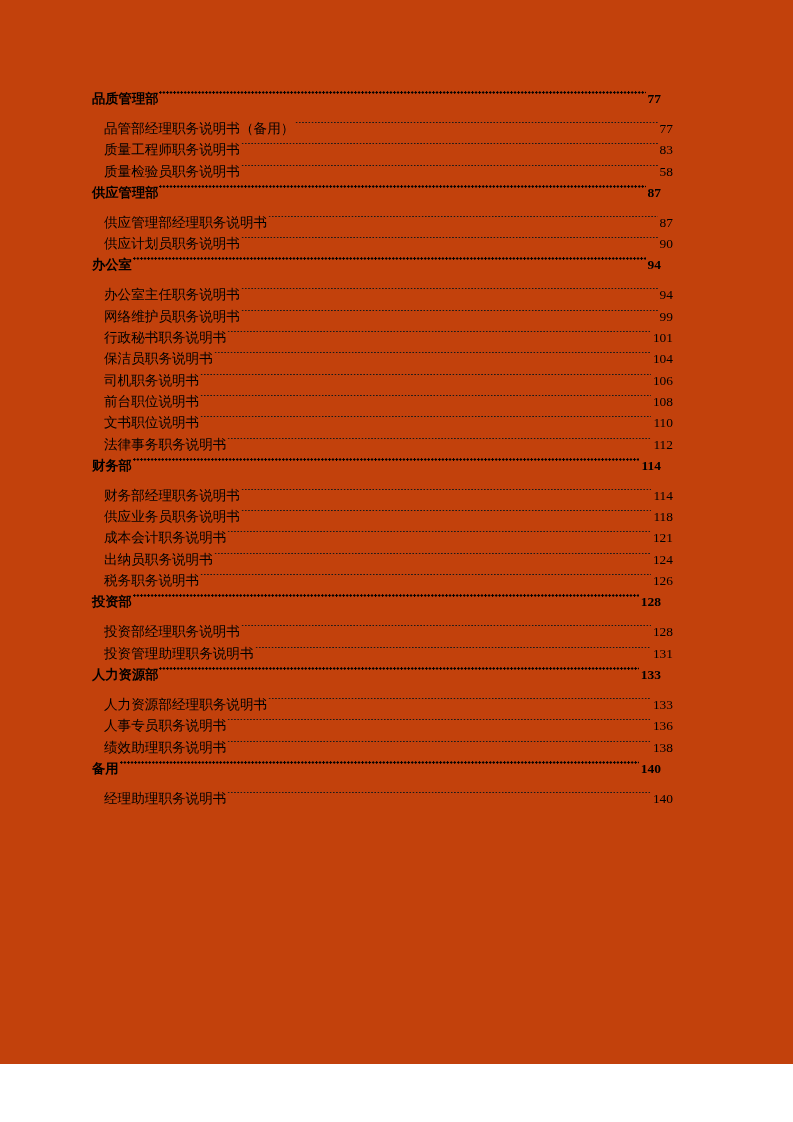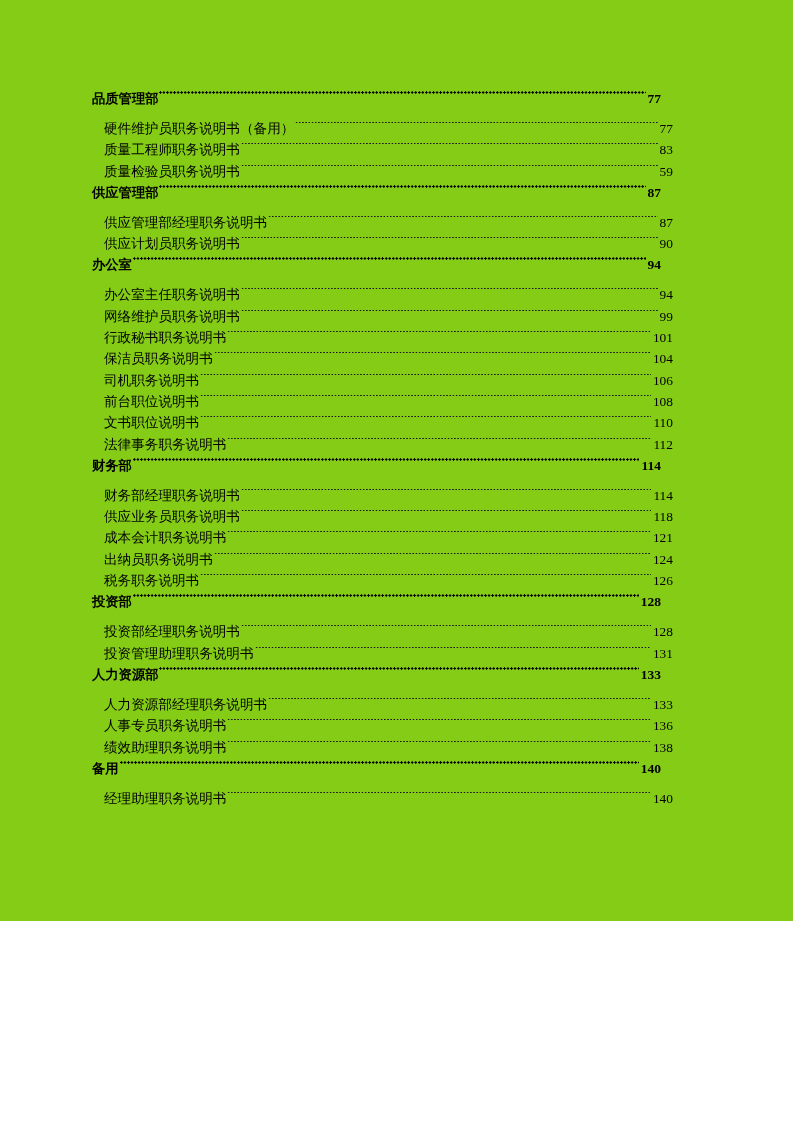--- a/index.html
+++ b/index.html
@@ -15,22 +15,22 @@
     font-family: "Liberation Serif", "DejaVu Serif", serif;
     color: #000000;
     -webkit-font-smoothing: antialiased;
   }
 
   .page {
     position: absolute;
     left: 0;
     top: 0;
     width: 793px;
-    height: 921px;
-    background: #84cc16;
+    height: 1064px;
+    background: #c2410c;
   }
 
   .toc {
     position: absolute;
     left: 92px;
     top: 88px;
     width: 569px;
   }
 
   
@@ -117,33 +117,33 @@
 
 <div class="page">
   <div class="toc" id="toc-root">
       <div class="sec-block">
         <div class="toc-row lvl1">
           <span class="row-title">品质管理部</span>
           <span class="leader"></span>
           <span class="row-page">77</span>
         </div>
         <div class="toc-row lvl2 lvl2-first">
-          <span class="row-title">硬件维护员职务说明书（备用）</span>
+          <span class="row-title">品管部经理职务说明书（备用）</span>
           <span class="leader"></span>
           <span class="row-page">77</span>
         </div>
         <div class="toc-row lvl2">
           <span class="row-title">质量工程师职务说明书</span>
           <span class="leader"></span>
           <span class="row-page">83</span>
         </div>
         <div class="toc-row lvl2">
           <span class="row-title">质量检验员职务说明书</span>
           <span class="leader"></span>
-          <span class="row-page">59</span>
+          <span class="row-page">58</span>
         </div>
       </div>
       <div class="sec-block">
         <div class="toc-row lvl1">
           <span class="row-title">供应管理部</span>
           <span class="leader"></span>
           <span class="row-page">87</span>
         </div>
         <div class="toc-row lvl2 lvl2-first">
           <span class="row-title">供应管理部经理职务说明书</span>

